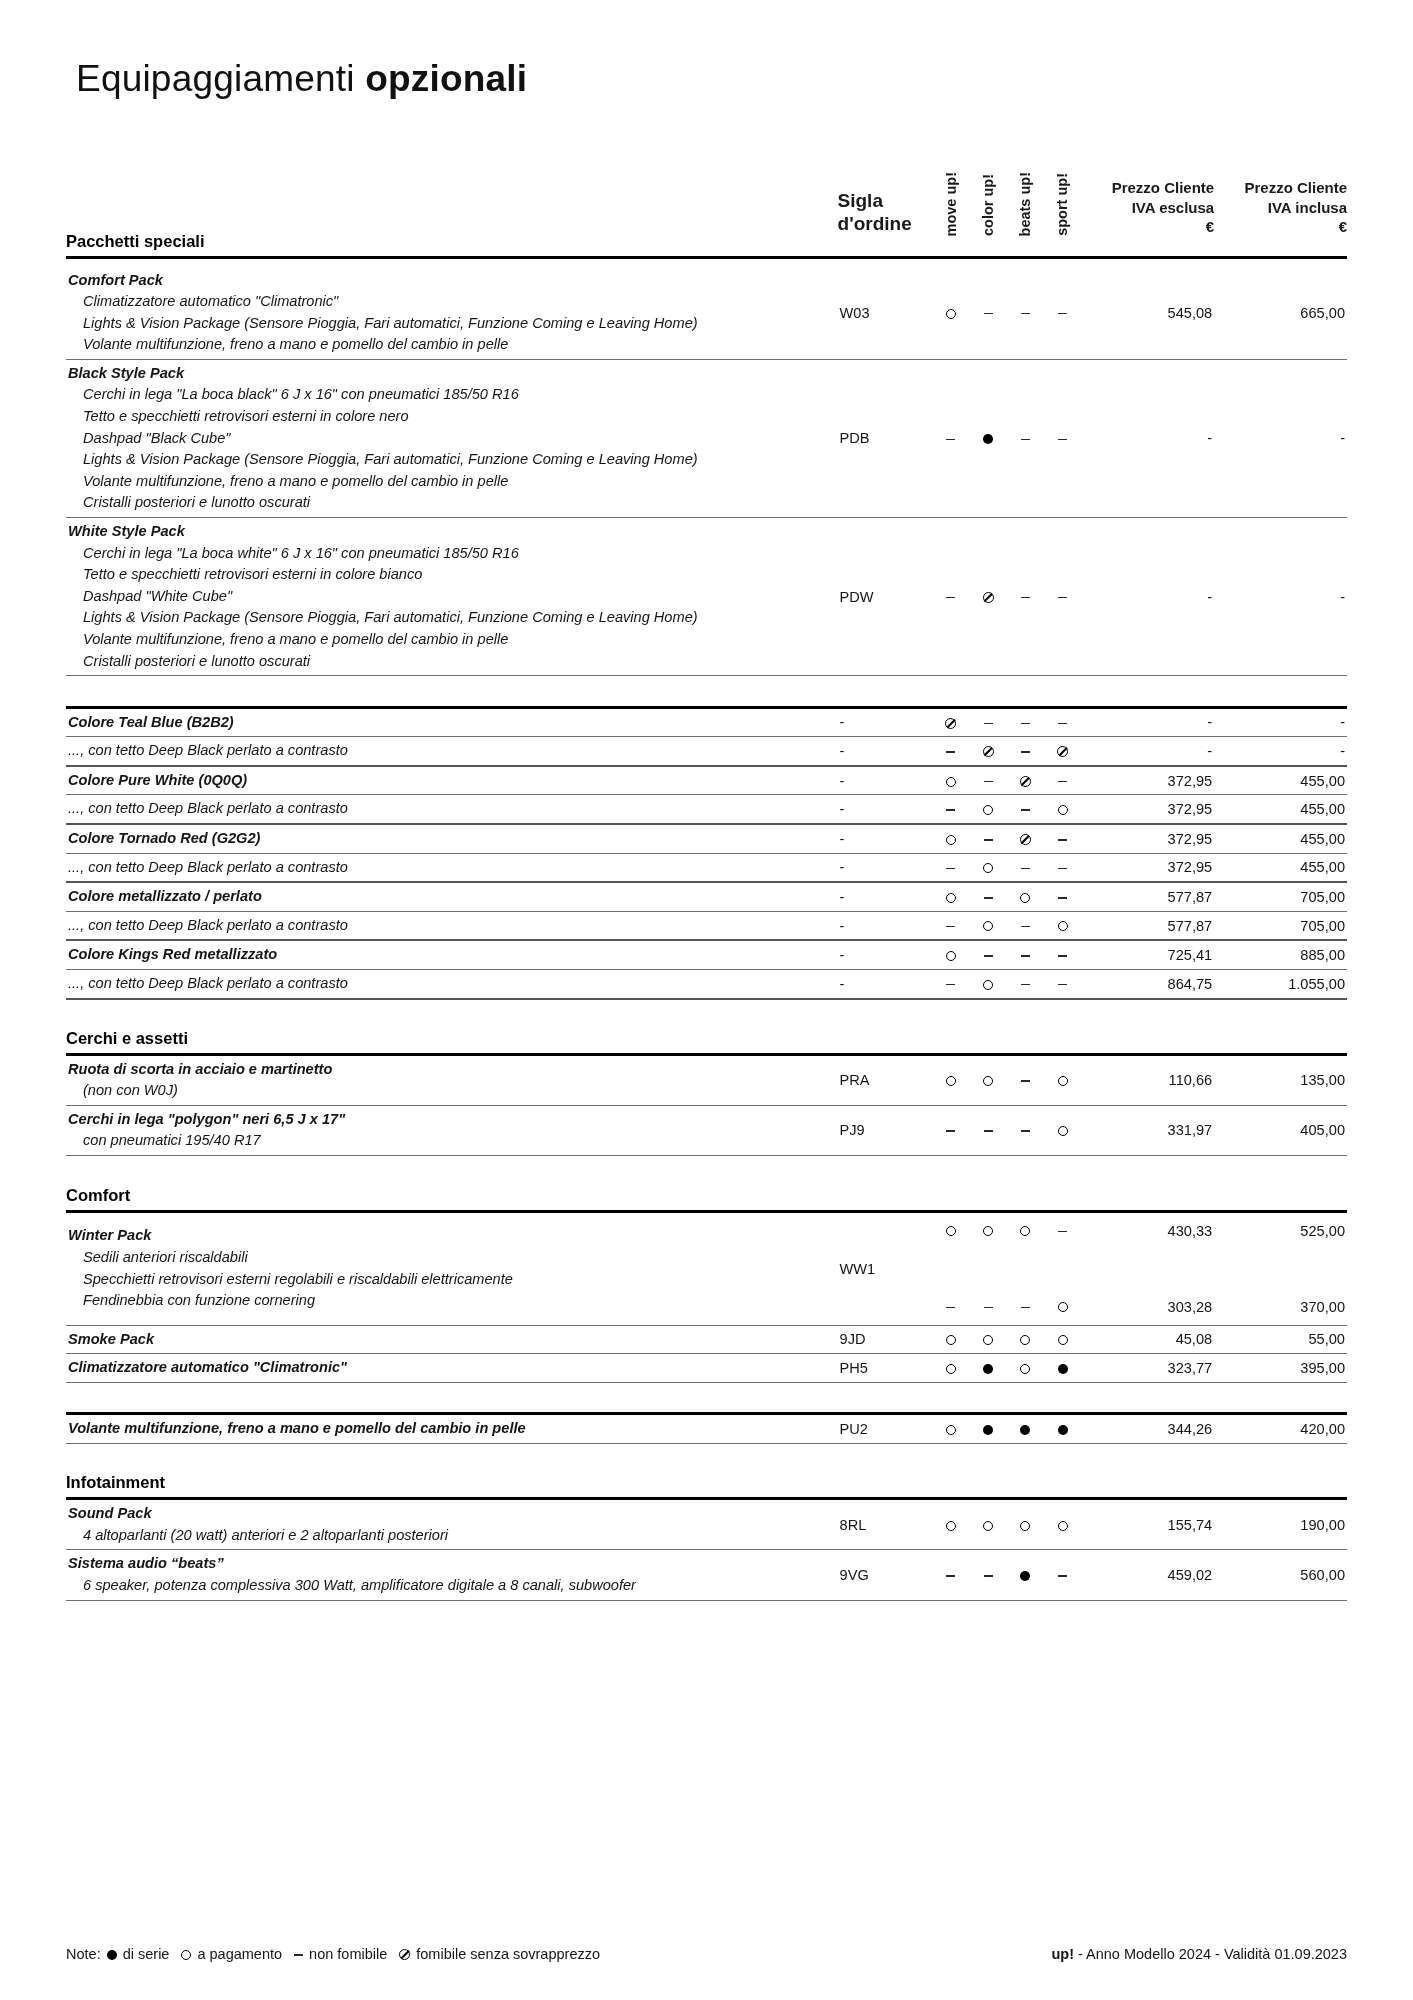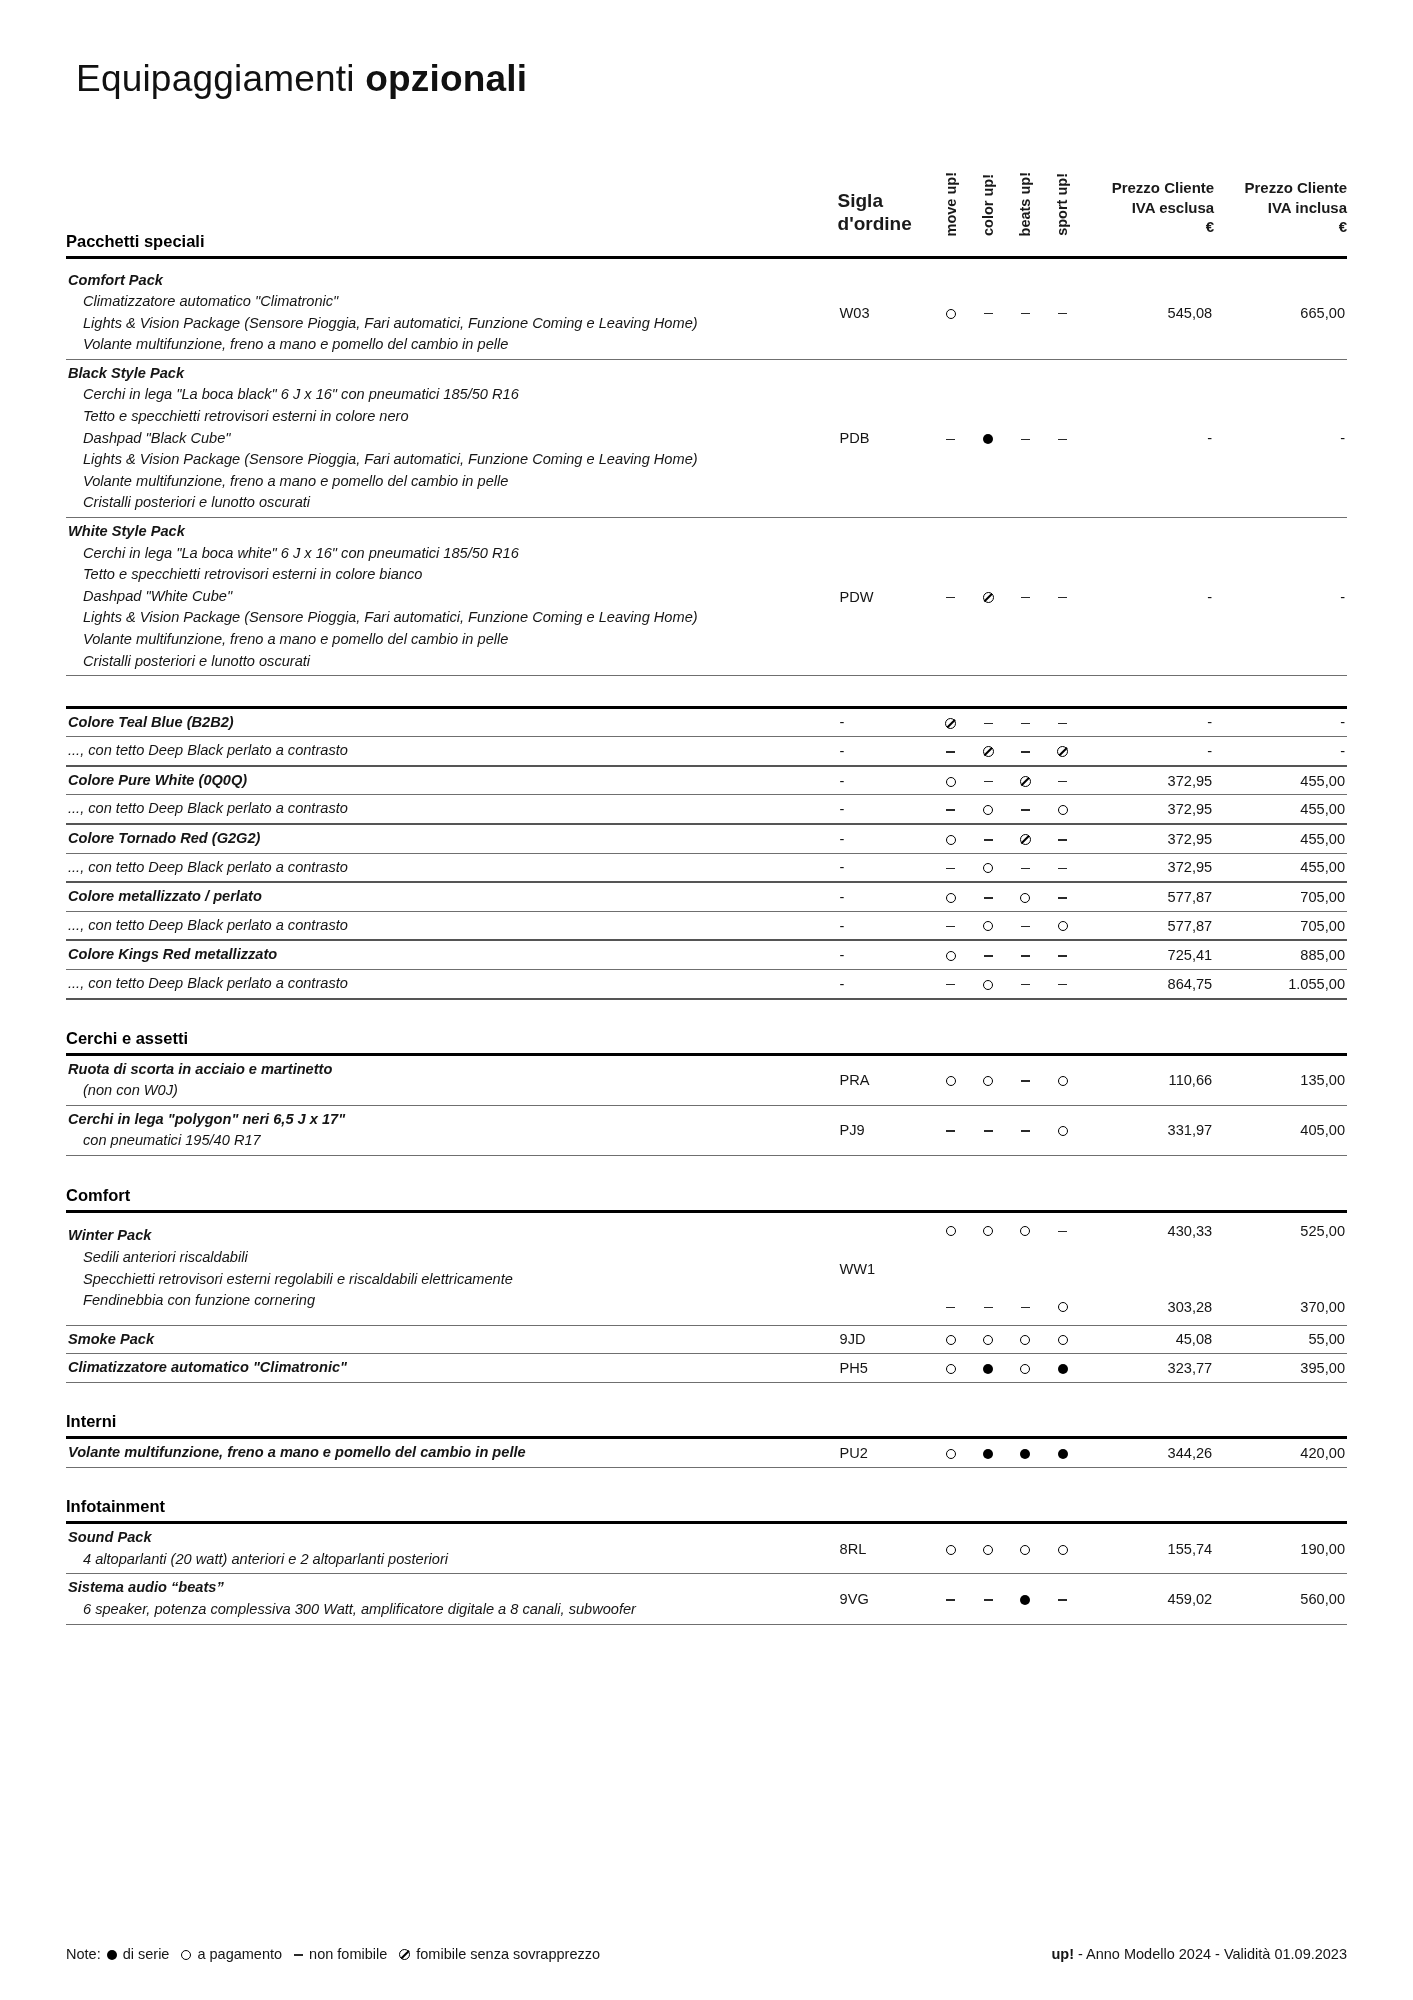--- a/index.html
+++ b/index.html
@@ -521,23 +521,20 @@
           <td class="opt"><span class="sym"><span class="sym-filled"></span></span></td>
           <td class="price">323,77</td>
           <td class="price">395,00</td>
         </tr>
         <tr class="rule-thin">
           <td colspan="8"></td>
         </tr>
         <tr class="sp-md">
           <td colspan="8"></td>
         </tr>
-        <tr class="sec-title">
-          <td colspan="8">Interni</td>
-        </tr>
         <tr class="rule-thick">
           <td colspan="8"></td>
         </tr>
         <tr class="item">
           <td class="desc"><span class="bold">Volante multifunzione, freno a mano e pomello del cambio in pelle</span></td>
           <td class="sigla">PU2</td>
           <td class="opt"><span class="sym"><span class="sym-open"></span></span></td>
           <td class="opt"><span class="sym"><span class="sym-filled"></span></span></td>
           <td class="opt"><span class="sym"><span class="sym-filled"></span></span></td>
           <td class="opt"><span class="sym"><span class="sym-filled"></span></span></td>

